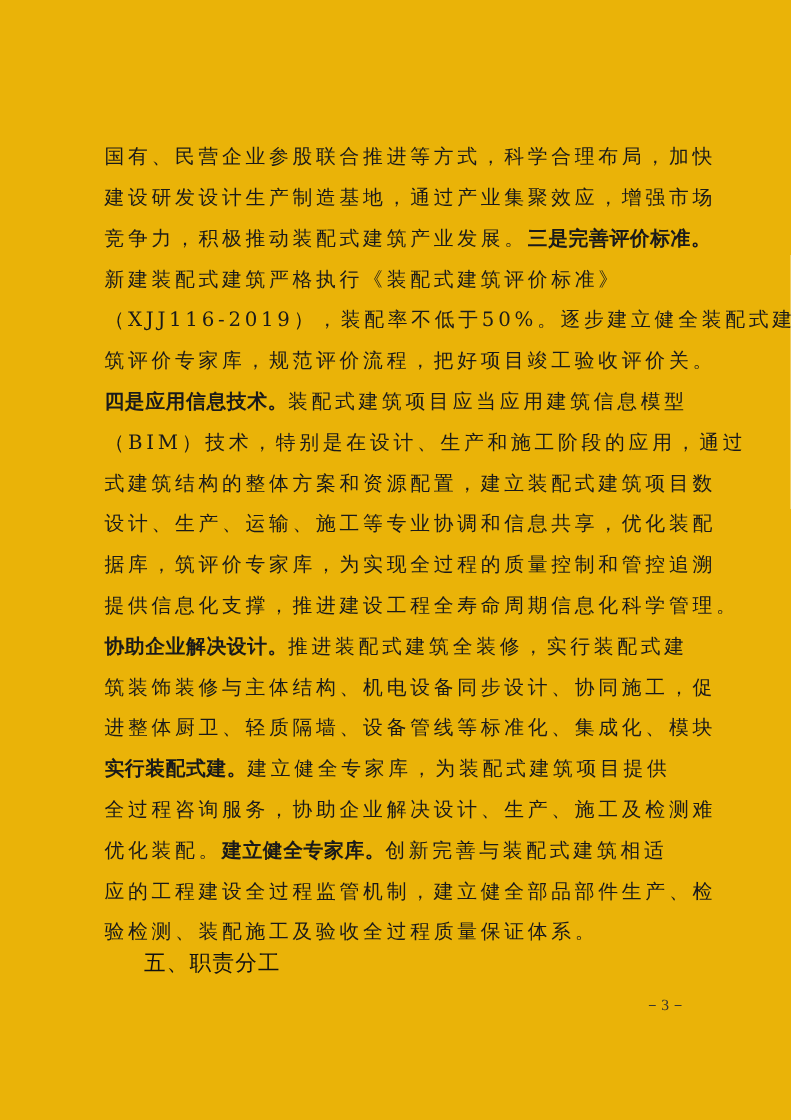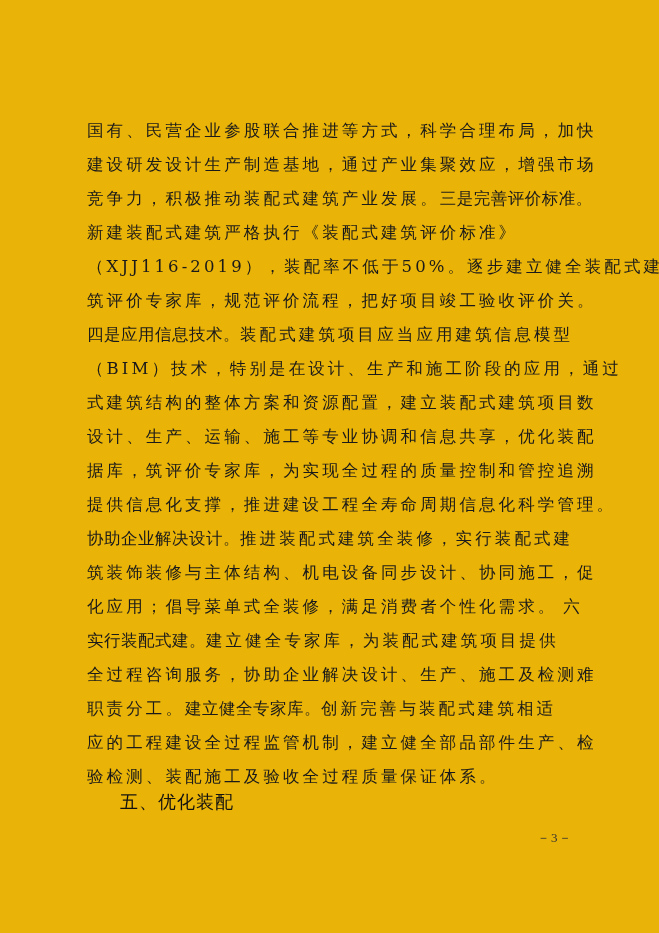--- a/index.html
+++ b/index.html
@@ -3,21 +3,21 @@
 <meta charset="utf-8">
 <style>
   html, body { margin: 0; padding: 0; background: #ffffff; }
   body { width: 659px; height: 933px; position: relative; overflow: hidden;
          font-family: "DejaVu Serif", "Liberation Serif", serif; color: #1a1a1a; }
   .page { position: absolute; left: 0; top: 0; width: 659px; height: 933px; background: #eab308; }
   .body-text { position: absolute; left: 87px; top: 114px; width: 490px;
                font-size: 16.5px; line-height: 34px; letter-spacing: 3.1px;
                text-align: justify; word-break: break-all; }
   .line { display: block; height: 34px; white-space: nowrap; overflow: visible; }
-  .b { font-family: "DejaVu Sans", "Liberation Sans", sans-serif; font-weight: normal; letter-spacing: 0.5px; }
+  .b { font-family: "DejaVu Sans", "Liberation Sans", sans-serif; font-weight: bold; letter-spacing: 0.5px; }
   .heading { position: absolute; left: 120px; top: 790px; font-family: "DejaVu Sans", "Liberation Sans", sans-serif;
              font-size: 18px; letter-spacing: 1px; color: #111; }
   .pagenum { position: absolute; left: 537px; top: 829px; font-size: 13px; color: #333;
              font-family: "Liberation Serif", serif; letter-spacing: 1px; }
 </style>
 </head>
 <body>
 
 <div class="page">
   <div class="body-text" id="body-text">
@@ -28,22 +28,22 @@
       <span class="line"><span>（XJJ116-2019），装配率不低于50%。逐步建立健全装配式建</span></span>
       <span class="line"><span>筑评价专家库，规范评价流程，把好项目竣工验收评价关。</span></span>
       <span class="line"><span class="b">四是应用信息技术。</span><span>装配式建筑项目应当应用建筑信息模型</span></span>
       <span class="line"><span>（BIM）技术，特别是在设计、生产和施工阶段的应用，通过</span></span>
       <span class="line"><span>式建筑结构的整体方案和资源配置，建立装配式建筑项目数</span></span>
       <span class="line"><span>设计、生产、运输、施工等专业协调和信息共享，优化装配</span></span>
       <span class="line"><span>据库，筑评价专家库，为实现全过程的质量控制和管控追溯</span></span>
       <span class="line"><span>提供信息化支撑，推进建设工程全寿命周期信息化科学管理。</span></span>
       <span class="line"><span class="b">协助企业解决设计。</span><span>推进装配式建筑全装修，实行装配式建</span></span>
       <span class="line"><span>筑装饰装修与主体结构、机电设备同步设计、协同施工，促</span></span>
-      <span class="line"><span>化应用；倡导菜单式全装修，满足消费者个性化需求。</span><span class="b"> 六</span></span>
+      <span class="line"><span>进整体厨卫、轻质隔墙、设备管线等标准化、集成化、模块</span></span>
       <span class="line"><span class="b">实行装配式建。</span><span>建立健全专家库，为装配式建筑项目提供</span></span>
       <span class="line"><span>全过程咨询服务，协助企业解决设计、生产、施工及检测难</span></span>
-      <span class="line"><span>职责分工。</span><span class="b">建立健全专家库。</span><span>创新完善与装配式建筑相适</span></span>
+      <span class="line"><span>优化装配。</span><span class="b">建立健全专家库。</span><span>创新完善与装配式建筑相适</span></span>
       <span class="line"><span>应的工程建设全过程监管机制，建立健全部品部件生产、检</span></span>
       <span class="line"><span>验检测、装配施工及验收全过程质量保证体系。</span></span>
     </div>
-  <div class="heading">五、优化装配</div>
+  <div class="heading">五、职责分工</div>
   <div class="pagenum">－3－</div>
 </div>
 
 </body></html>

